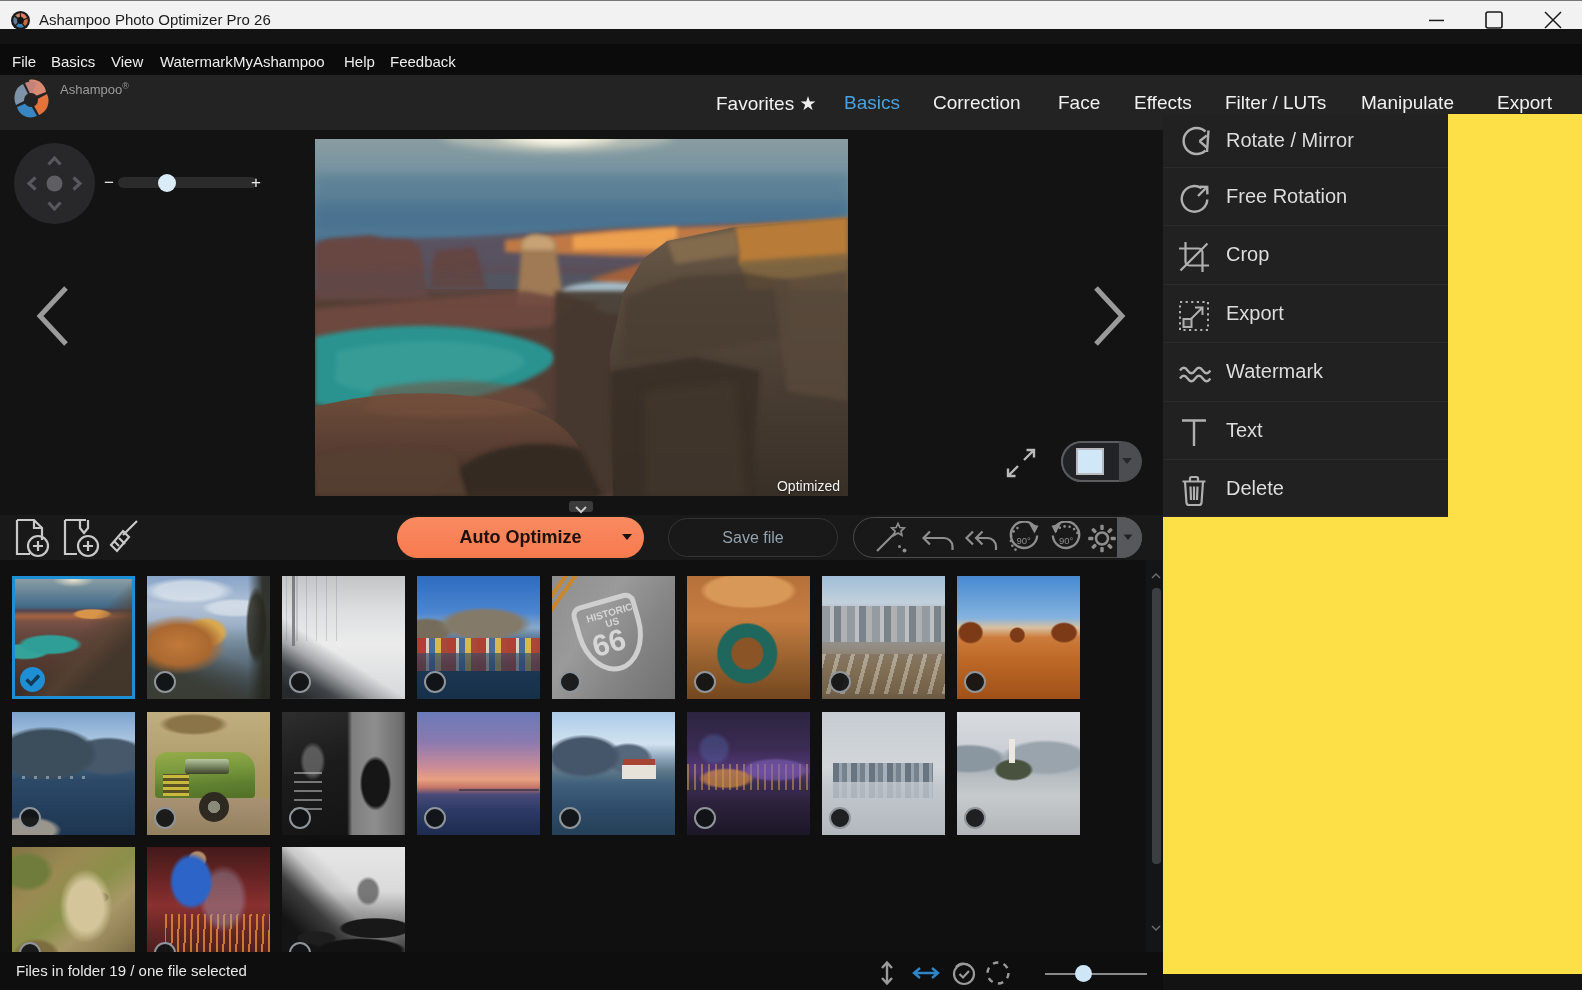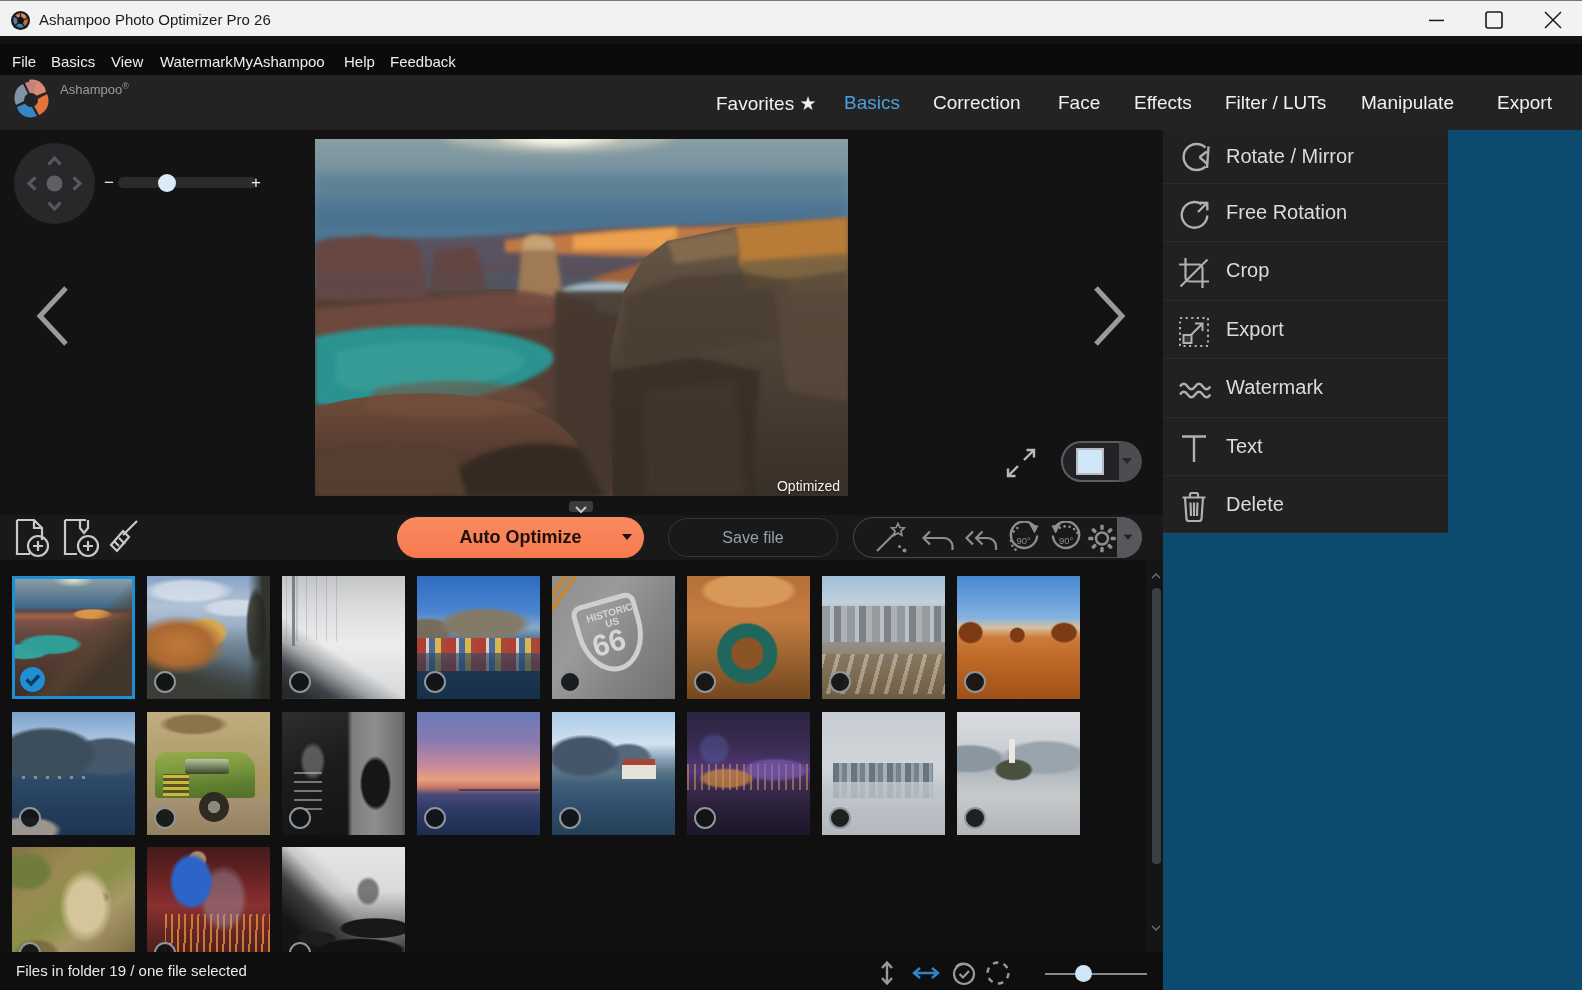--- a/index.html
+++ b/index.html
@@ -1,38 +1,38 @@
 <!DOCTYPE html>
 <html><head>
 <meta charset="utf-8">
 <style>
 *{margin:0;padding:0;box-sizing:border-box}
 html,body{width:1582px;height:990px;overflow:hidden}
 body{font-family:"Liberation Sans",sans-serif;background:#131313;position:relative}
 .abs{position:absolute}
 
-#titlebar{left:0;top:0;width:1582px;height:36px;background:#f2f2f2;border-top:1px solid #777}
+#titlebar{left:0;top:0;width:1582px;height:29px;background:#f2f2f2;border-top:1px solid #777}
 #titlebar .title{left:39px;top:10px;font-size:15px;color:#1c1c1c}
 
 #menubar{left:0;top:44px;width:1582px;height:37px;background:#0b0b0b}
 .menuitem{top:9px;font-size:15px;color:#ededed}
 
 #header{left:0;top:75px;width:1582px;height:55px;background:#232323}
 #hdr-ash{left:60px;top:6px;font-size:13px;color:#9b9b9b}
 #hdr-name{left:58px;top:20px;font-size:24.5px;color:#c6c6c6;letter-spacing:-0.3px}
 .tab{top:17px;font-size:19px;color:#f0f0f0}
 .tab.active{color:#4aa0de}
 
 #preview{left:0;top:130px;width:1163px;height:385px;background:#131313}
 #toolbar{left:0;top:515px;width:1163px;height:45px;background:#191919}
 #thumbs{left:0;top:560px;width:1163px;height:392px;background:#101010}
 #statusbar{left:0;top:952px;width:1163px;height:38px;background:#0e0e0e}
 #statusbar .txt{left:16px;top:10px;font-size:15px;color:#e8e8e8}
 
-#sidebar{left:1163px;top:130px;width:419px;height:860px;background:#0c4a6e}
+#sidebar{left:1163px;top:114px;width:419px;height:860px;background:#fde047}
 .srow{left:0;width:285px;height:58px;background:#212121;border-bottom:1px solid #2b2b2b}
 .srow .lbl{left:63px;top:17px;font-size:20px;color:#dcdcdc;position:absolute}
 .srow svg{position:absolute;left:14px;top:14px}
 
 #navpad{left:14px;top:143px;width:81px;height:81px;border-radius:50%;background:#28282b}
 #zslider{left:118px;top:177px;width:139px;height:11px;border-radius:6px;background:#2b2b2b}
 #zknob{left:158px;top:174px;width:18px;height:18px;border-radius:50%;background:#d9ecf8}
 .pm{font-size:17px;color:#e8e8e8}
 
 #photo{left:315px;top:139px;width:533px;height:357px}

